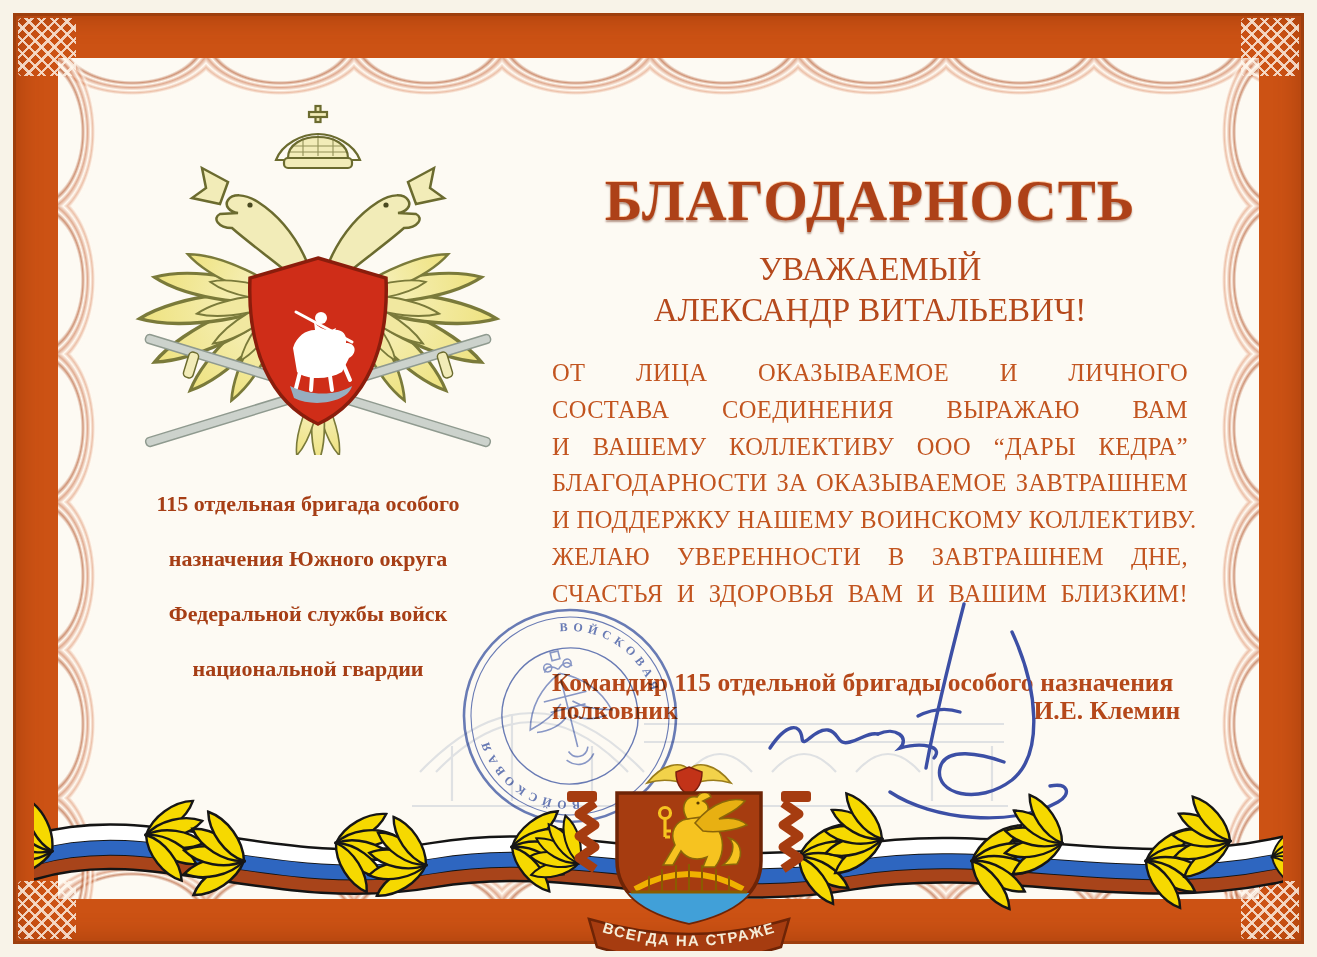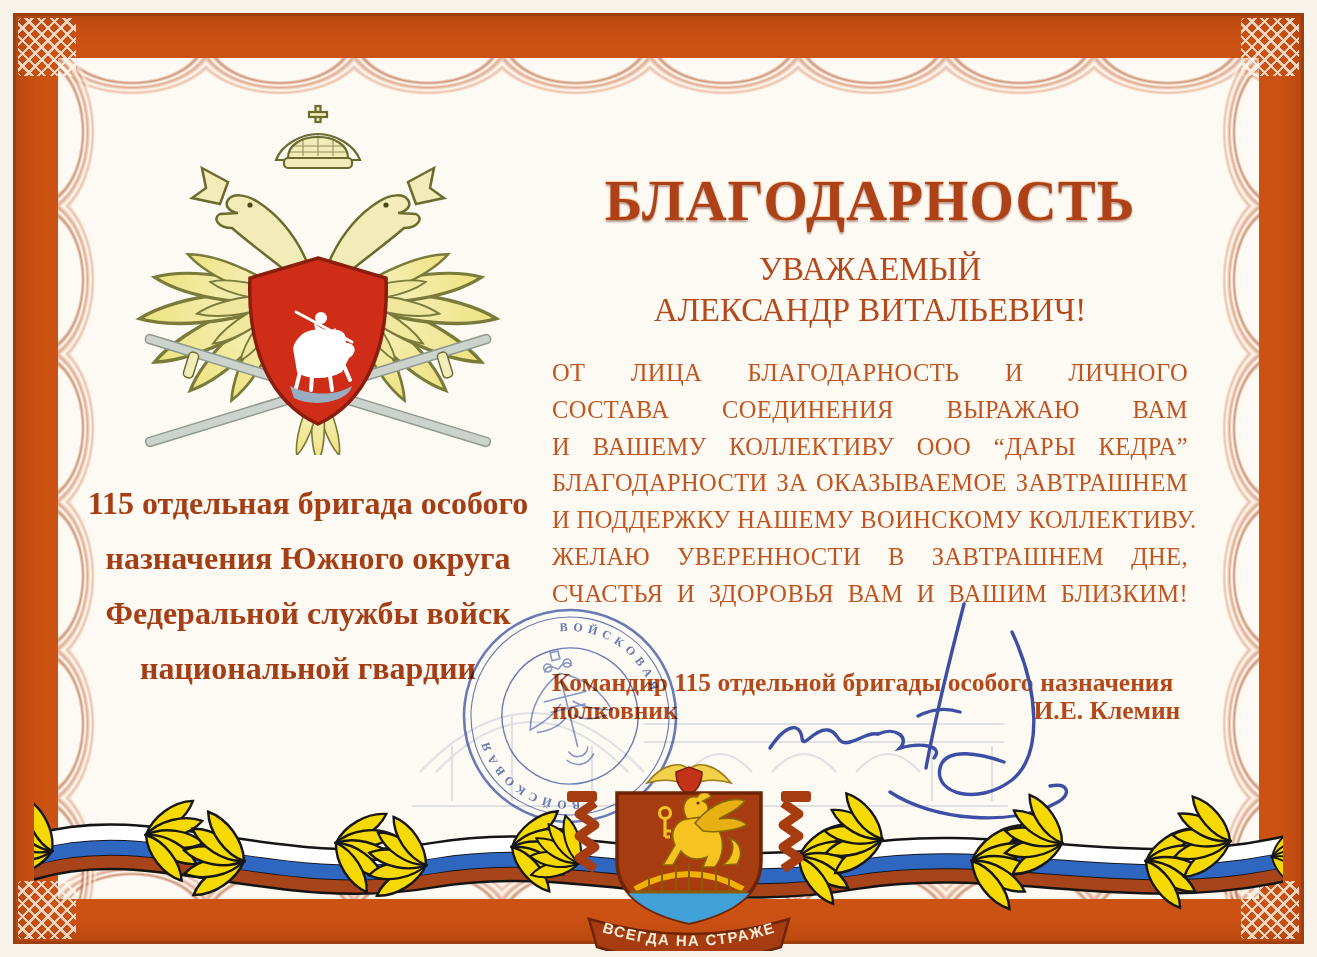--- a/index.html
+++ b/index.html
@@ -22,21 +22,21 @@
   .swag-right{right:58px;top:58px;bottom:58px;width:75px;
     background-image:radial-gradient(75px 120px at 95px 50%, rgba(0,0,0,0) 57%, rgba(170,65,18,.55) 60%, rgba(255,250,242,.95) 63%, rgba(190,75,25,.45) 66%, rgba(255,250,242,.92) 70%, rgba(205,85,30,.35) 73%, rgba(255,250,242,.6) 76%, rgba(0,0,0,0) 79%);
     background-size:75px 148px;background-repeat:repeat-y;}
   .lattice{position:absolute;width:58px;height:58px;z-index:1;opacity:.85;border-radius:4px;
     background-image:repeating-linear-gradient(45deg, rgba(255,248,238,.9) 0 2.5px, rgba(0,0,0,0) 2.5px 9px),
                      repeating-linear-gradient(135deg, rgba(255,248,238,.9) 0 2.5px, rgba(0,0,0,0) 2.5px 9px);}
   .lat-tl{left:18px;top:18px}.lat-tr{right:18px;top:18px}.lat-bl{left:18px;bottom:18px}.lat-br{right:18px;bottom:18px}
   
   .emblem{position:absolute;left:108px;top:90px;width:420px;height:365px;z-index:2;}
   .issuer{position:absolute;left:78px;top:476px;width:460px;z-index:2;text-align:center;
-    color:#a63e15;font-weight:bold;font-size:32px;line-height:55px;}
+    color:#a63e15;font-weight:bold;font-size:22px;line-height:55px;}
   .right-col{position:absolute;left:552px;top:168px;width:636px;z-index:2;}
   .title{font-size:57px;font-weight:bold;letter-spacing:1px;text-align:center;color:#ad4118;
     text-shadow:0 -1px 0 rgba(255,195,150,.85), 0 2px 2px rgba(95,28,5,.45);}
   .salutation{margin-top:16px;text-align:center;color:#b5491c;font-weight:normal;font-size:33px;line-height:41px;}
   .body-text{margin-top:24px;color:#c2541f;font-size:24.5px;}
   .body-line{text-align:justify;text-align-last:justify;line-height:36.8px;letter-spacing:.4px;white-space:nowrap;}
   .sig-row{position:absolute;left:552px;top:669px;width:636px;z-index:2;display:flex;
     justify-content:flex-start;color:#b5481a;font-weight:bold;font-size:25.5px;line-height:28px;}
   .sig-right{text-align:center;}
   
@@ -174,21 +174,21 @@
     <div>национальной гвардии</div>
   </div>
 
   <div class="right-col">
     <div class="title">БЛАГОДАРНОСТЬ</div>
     <div class="salutation">
       <div>УВАЖАЕМЫЙ</div>
       <div>АЛЕКСАНДР ВИТАЛЬЕВИЧ!</div>
     </div>
     <div class="body-text">
-      <div class="body-line">ОТ ЛИЦА БЛАГОДАРНОСТЬ И ЛИЧНОГО</div>
+      <div class="body-line">ОТ ЛИЦА ОКАЗЫВАЕМОЕ И ЛИЧНОГО</div>
       <div class="body-line">СОСТАВА СОЕДИНЕНИЯ ВЫРАЖАЮ ВАМ</div>
       <div class="body-line">И ВАШЕМУ КОЛЛЕКТИВУ ООО “ДАРЫ КЕДРА”</div>
       <div class="body-line">БЛАГОДАРНОСТИ ЗА ОКАЗЫВАЕМОЕ ЗАВТРАШНЕМ</div>
       <div class="body-line">И ПОДДЕРЖКУ НАШЕМУ ВОИНСКОМУ КОЛЛЕКТИВУ.</div>
       <div class="body-line">ЖЕЛАЮ УВЕРЕННОСТИ В ЗАВТРАШНЕМ ДНЕ,</div>
       <div class="body-line">СЧАСТЬЯ И ЗДОРОВЬЯ ВАМ И ВАШИМ БЛИЗКИМ!</div>
     </div>
   </div>
 
   <div class="sig-row">

